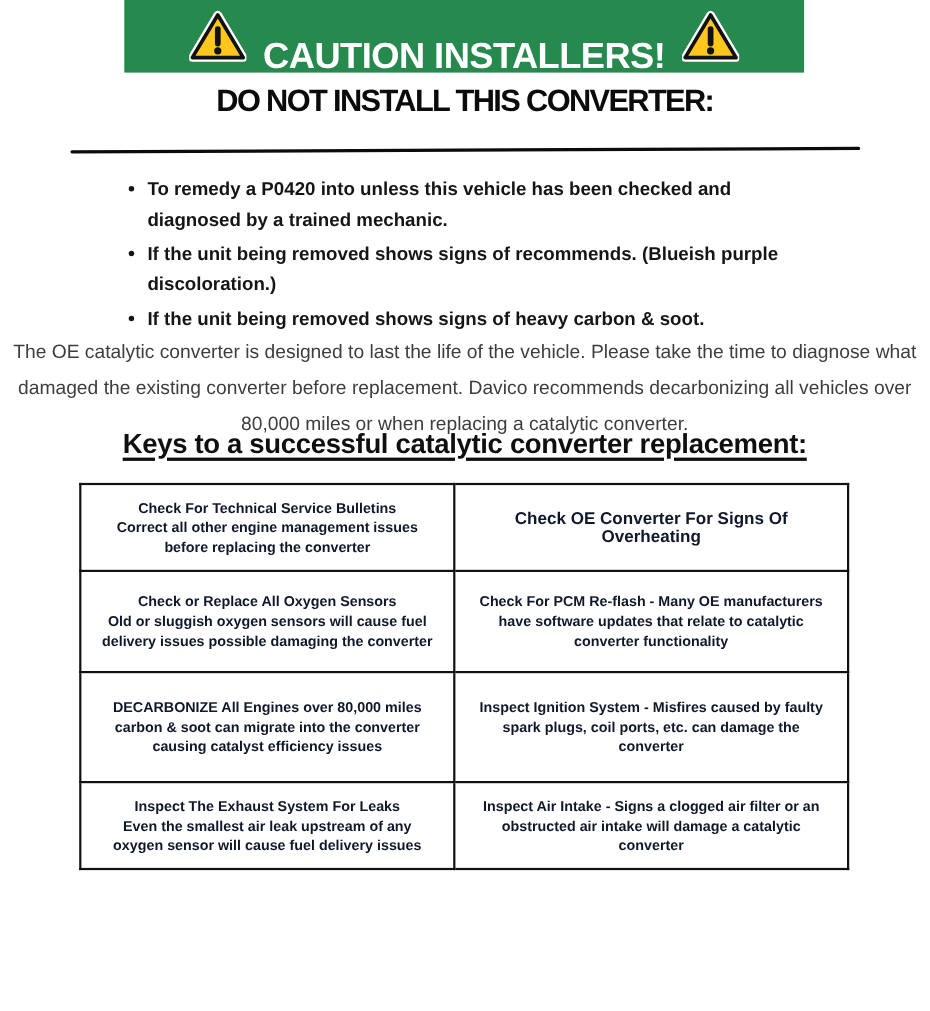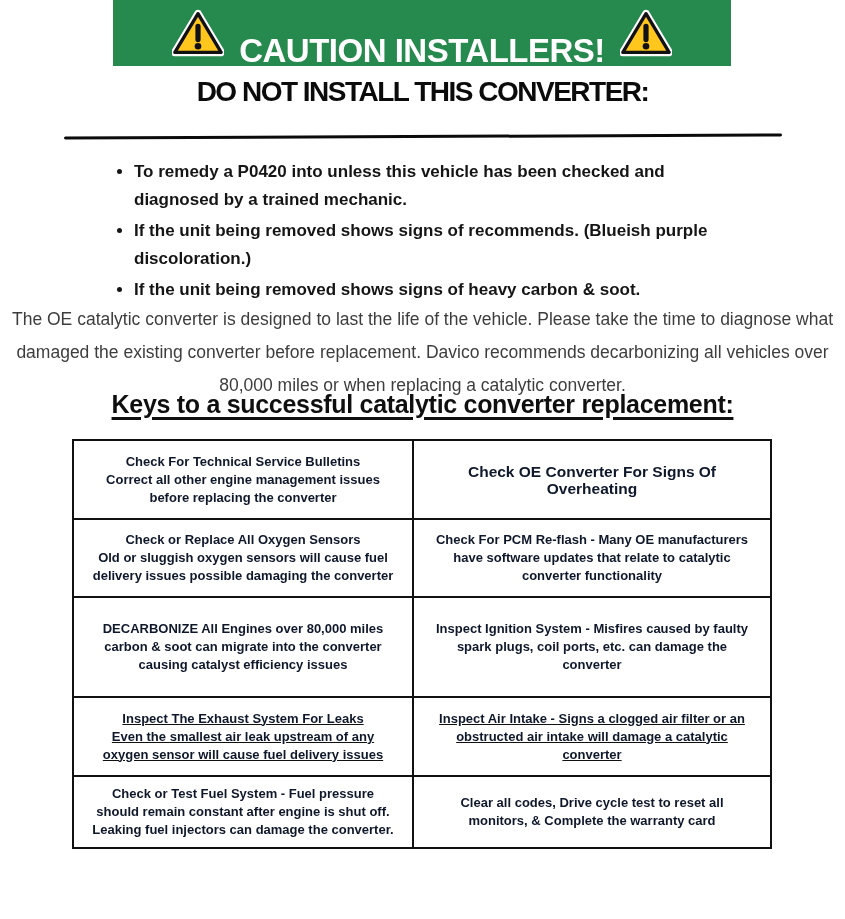--- a/index.html
+++ b/index.html
@@ -113,23 +113,23 @@
     font-weight: 700;
     font-size: 13px;
     line-height: 18px;
     padding: 8px 18px;
     white-space: pre-line;
     color: #0f172a;
   }
   table.keys col.left-col  { width: 340px; }
   table.keys col.right-col { width: 358px; }
   table.keys tr:nth-child(1) { height: 79px; }
-  table.keys tr:nth-child(2) { height: 78px; }
+  table.keys tr:nth-child(2) { height: 92px; }
   table.keys tr:nth-child(3) { height: 100px; }
-  table.keys tr:nth-child(4) { height: 79px; text-decoration: underline; }
+  table.keys tr:nth-child(4) { height: 79px; }
   table.keys tr:nth-child(5) { height: 68px; }
   table.keys tr:nth-child(6) { height: 74px; }
   table.keys td.big { font-size: 15.5px; line-height: 17px; }
 </style>
 </head>
 <body>
 
 <div class="banner">
   <svg class="tri-icon" viewBox="0 0 110 96" aria-hidden="true">
     <path d="M55 7 L104 89 L6 89 Z" fill="none" stroke="#ffffff" stroke-width="16" stroke-linejoin="round"></path>
@@ -178,18 +178,14 @@
     </tr>
     <tr>
       <td>DECARBONIZE All Engines over 80,000 miles carbon &amp; soot can migrate into the converter causing catalyst efficiency issues</td>
       <td>Inspect Ignition System - Misfires caused by faulty spark plugs, coil ports, etc. can damage the converter</td>
     </tr>
     <tr>
       <td>Inspect The Exhaust System For Leaks
 Even the smallest air leak upstream of any oxygen sensor will cause fuel delivery issues</td>
       <td>Inspect Air Intake - Signs a clogged air filter or an obstructed air intake will damage a catalytic converter</td>
     </tr>
-    <tr>
-      <td>Check or Test Fuel System - Fuel pressure should remain constant after engine is shut off.  Leaking fuel injectors can damage the converter.</td>
-      <td>Clear all codes,  Drive cycle test to reset all monitors, &amp; Complete the warranty card</td>
-    </tr>
   </tbody>
 </table>
 
 </body></html>

